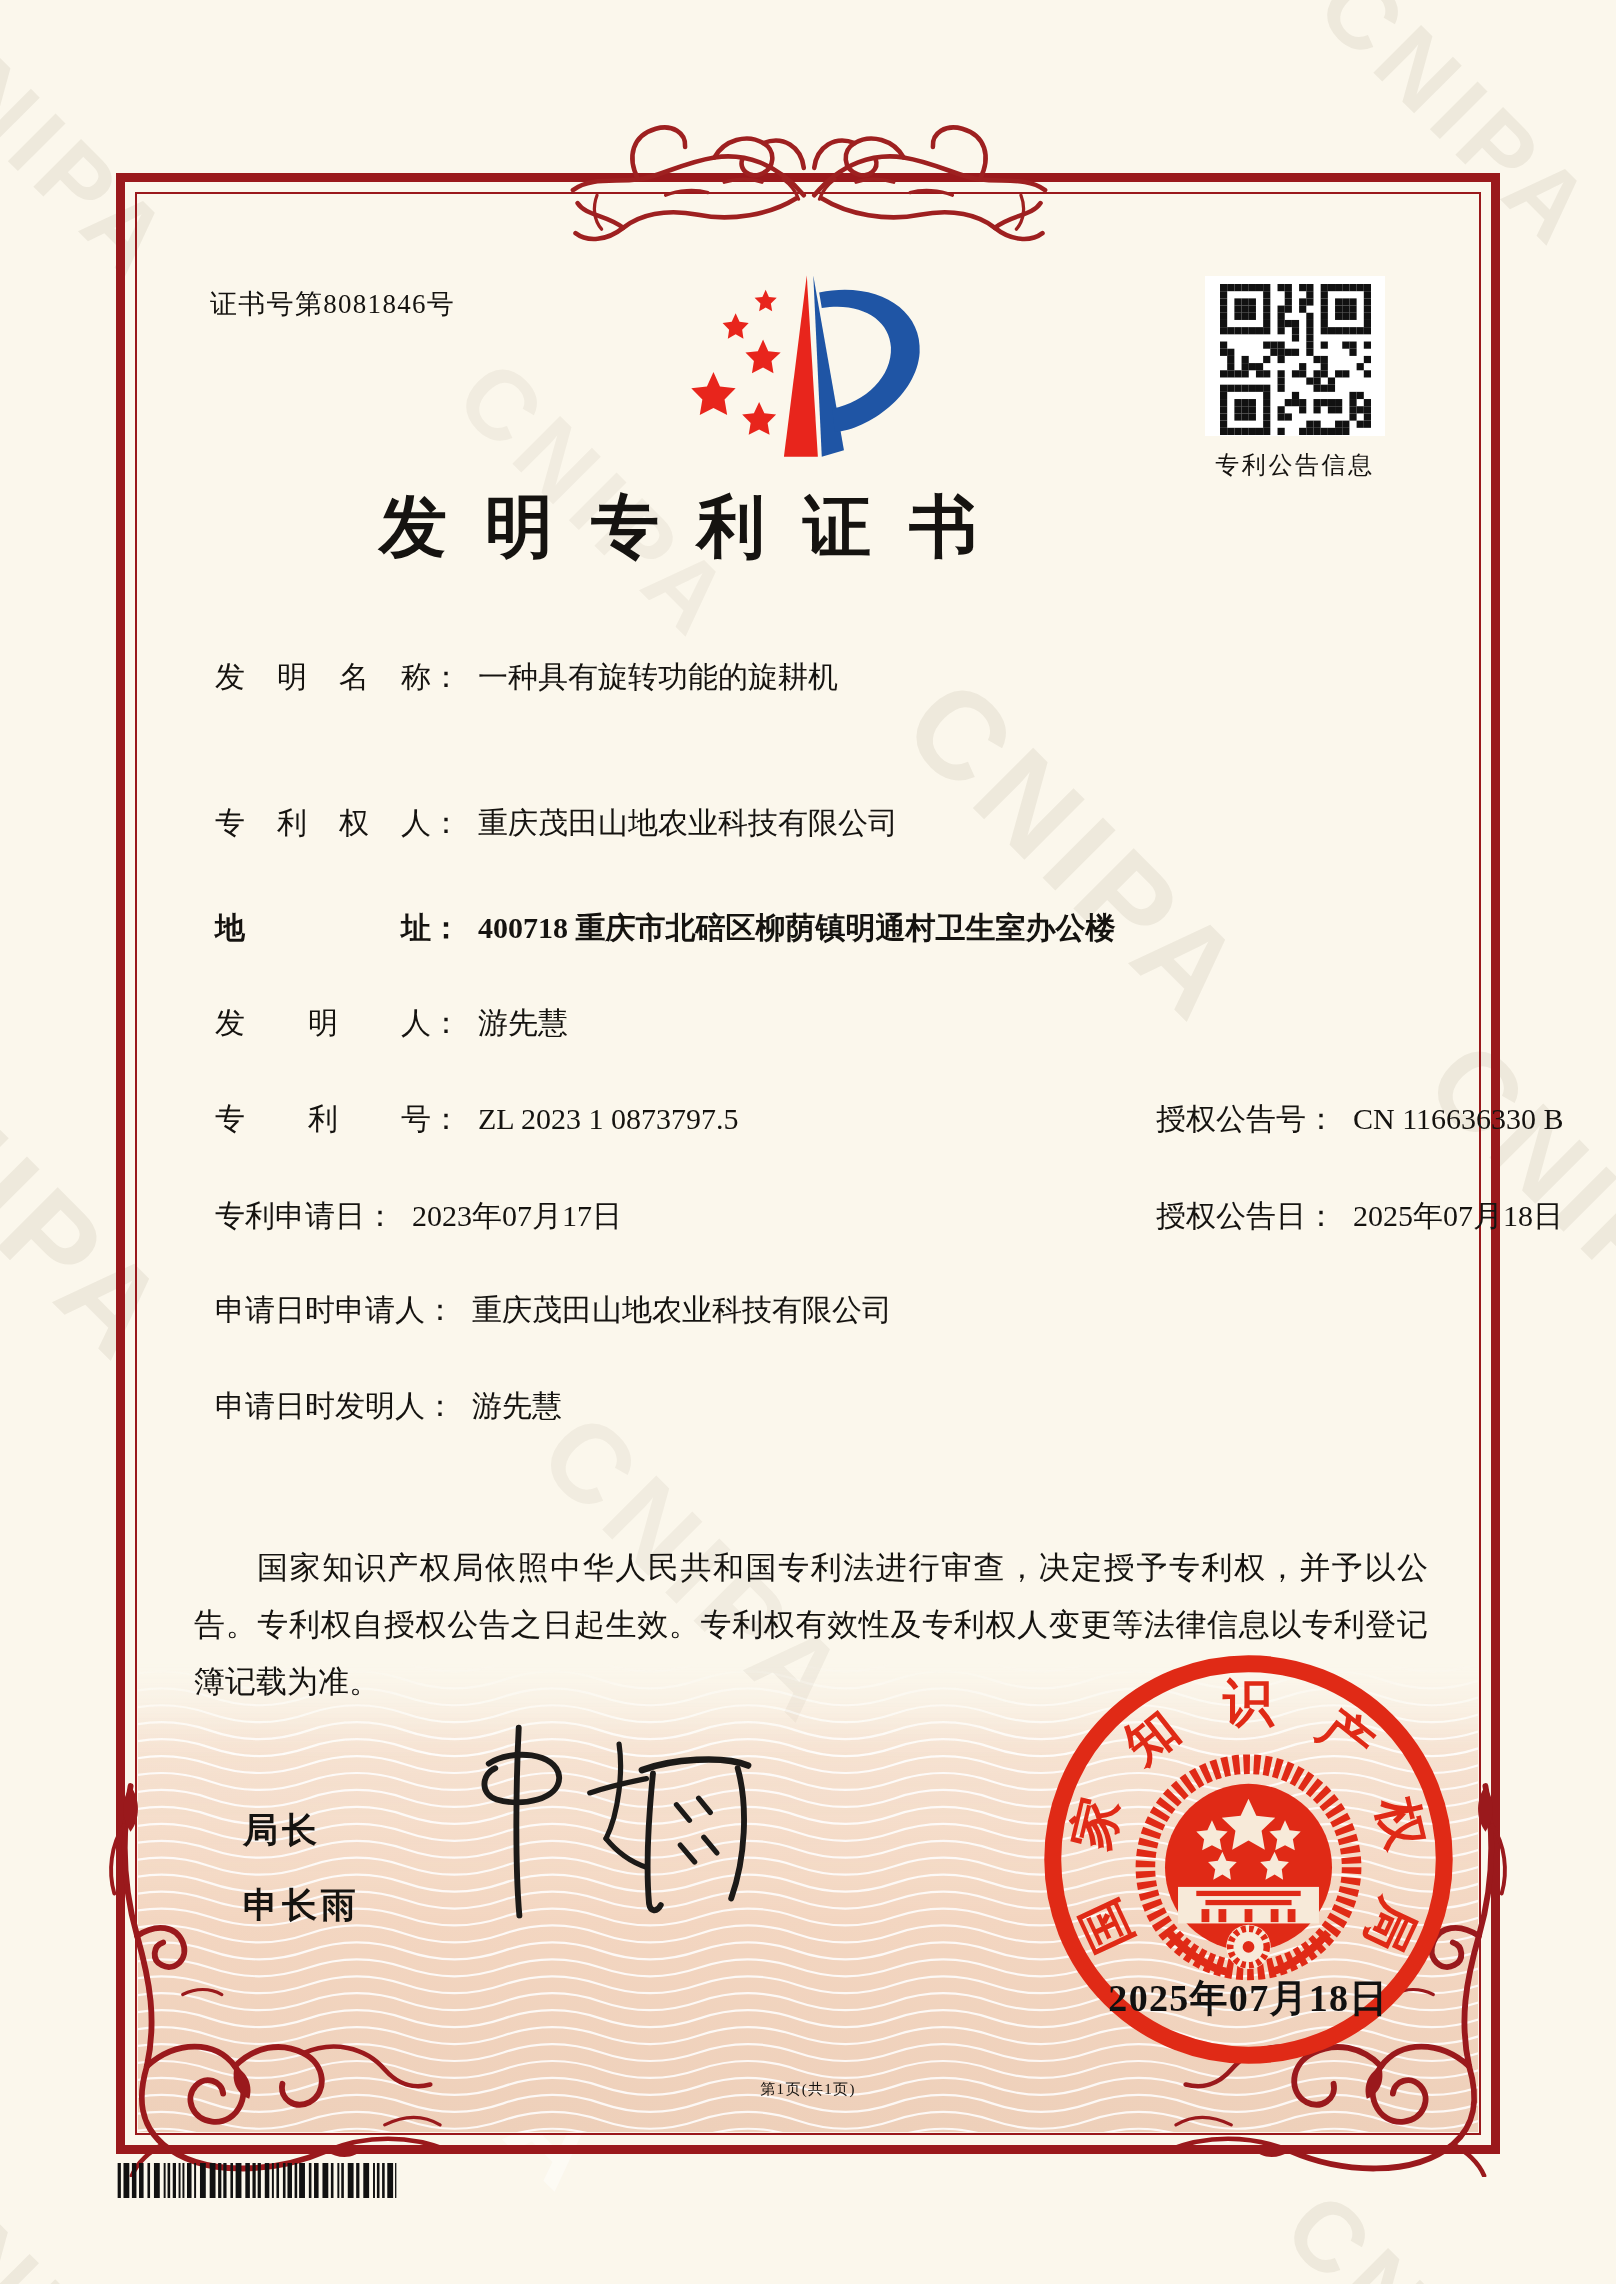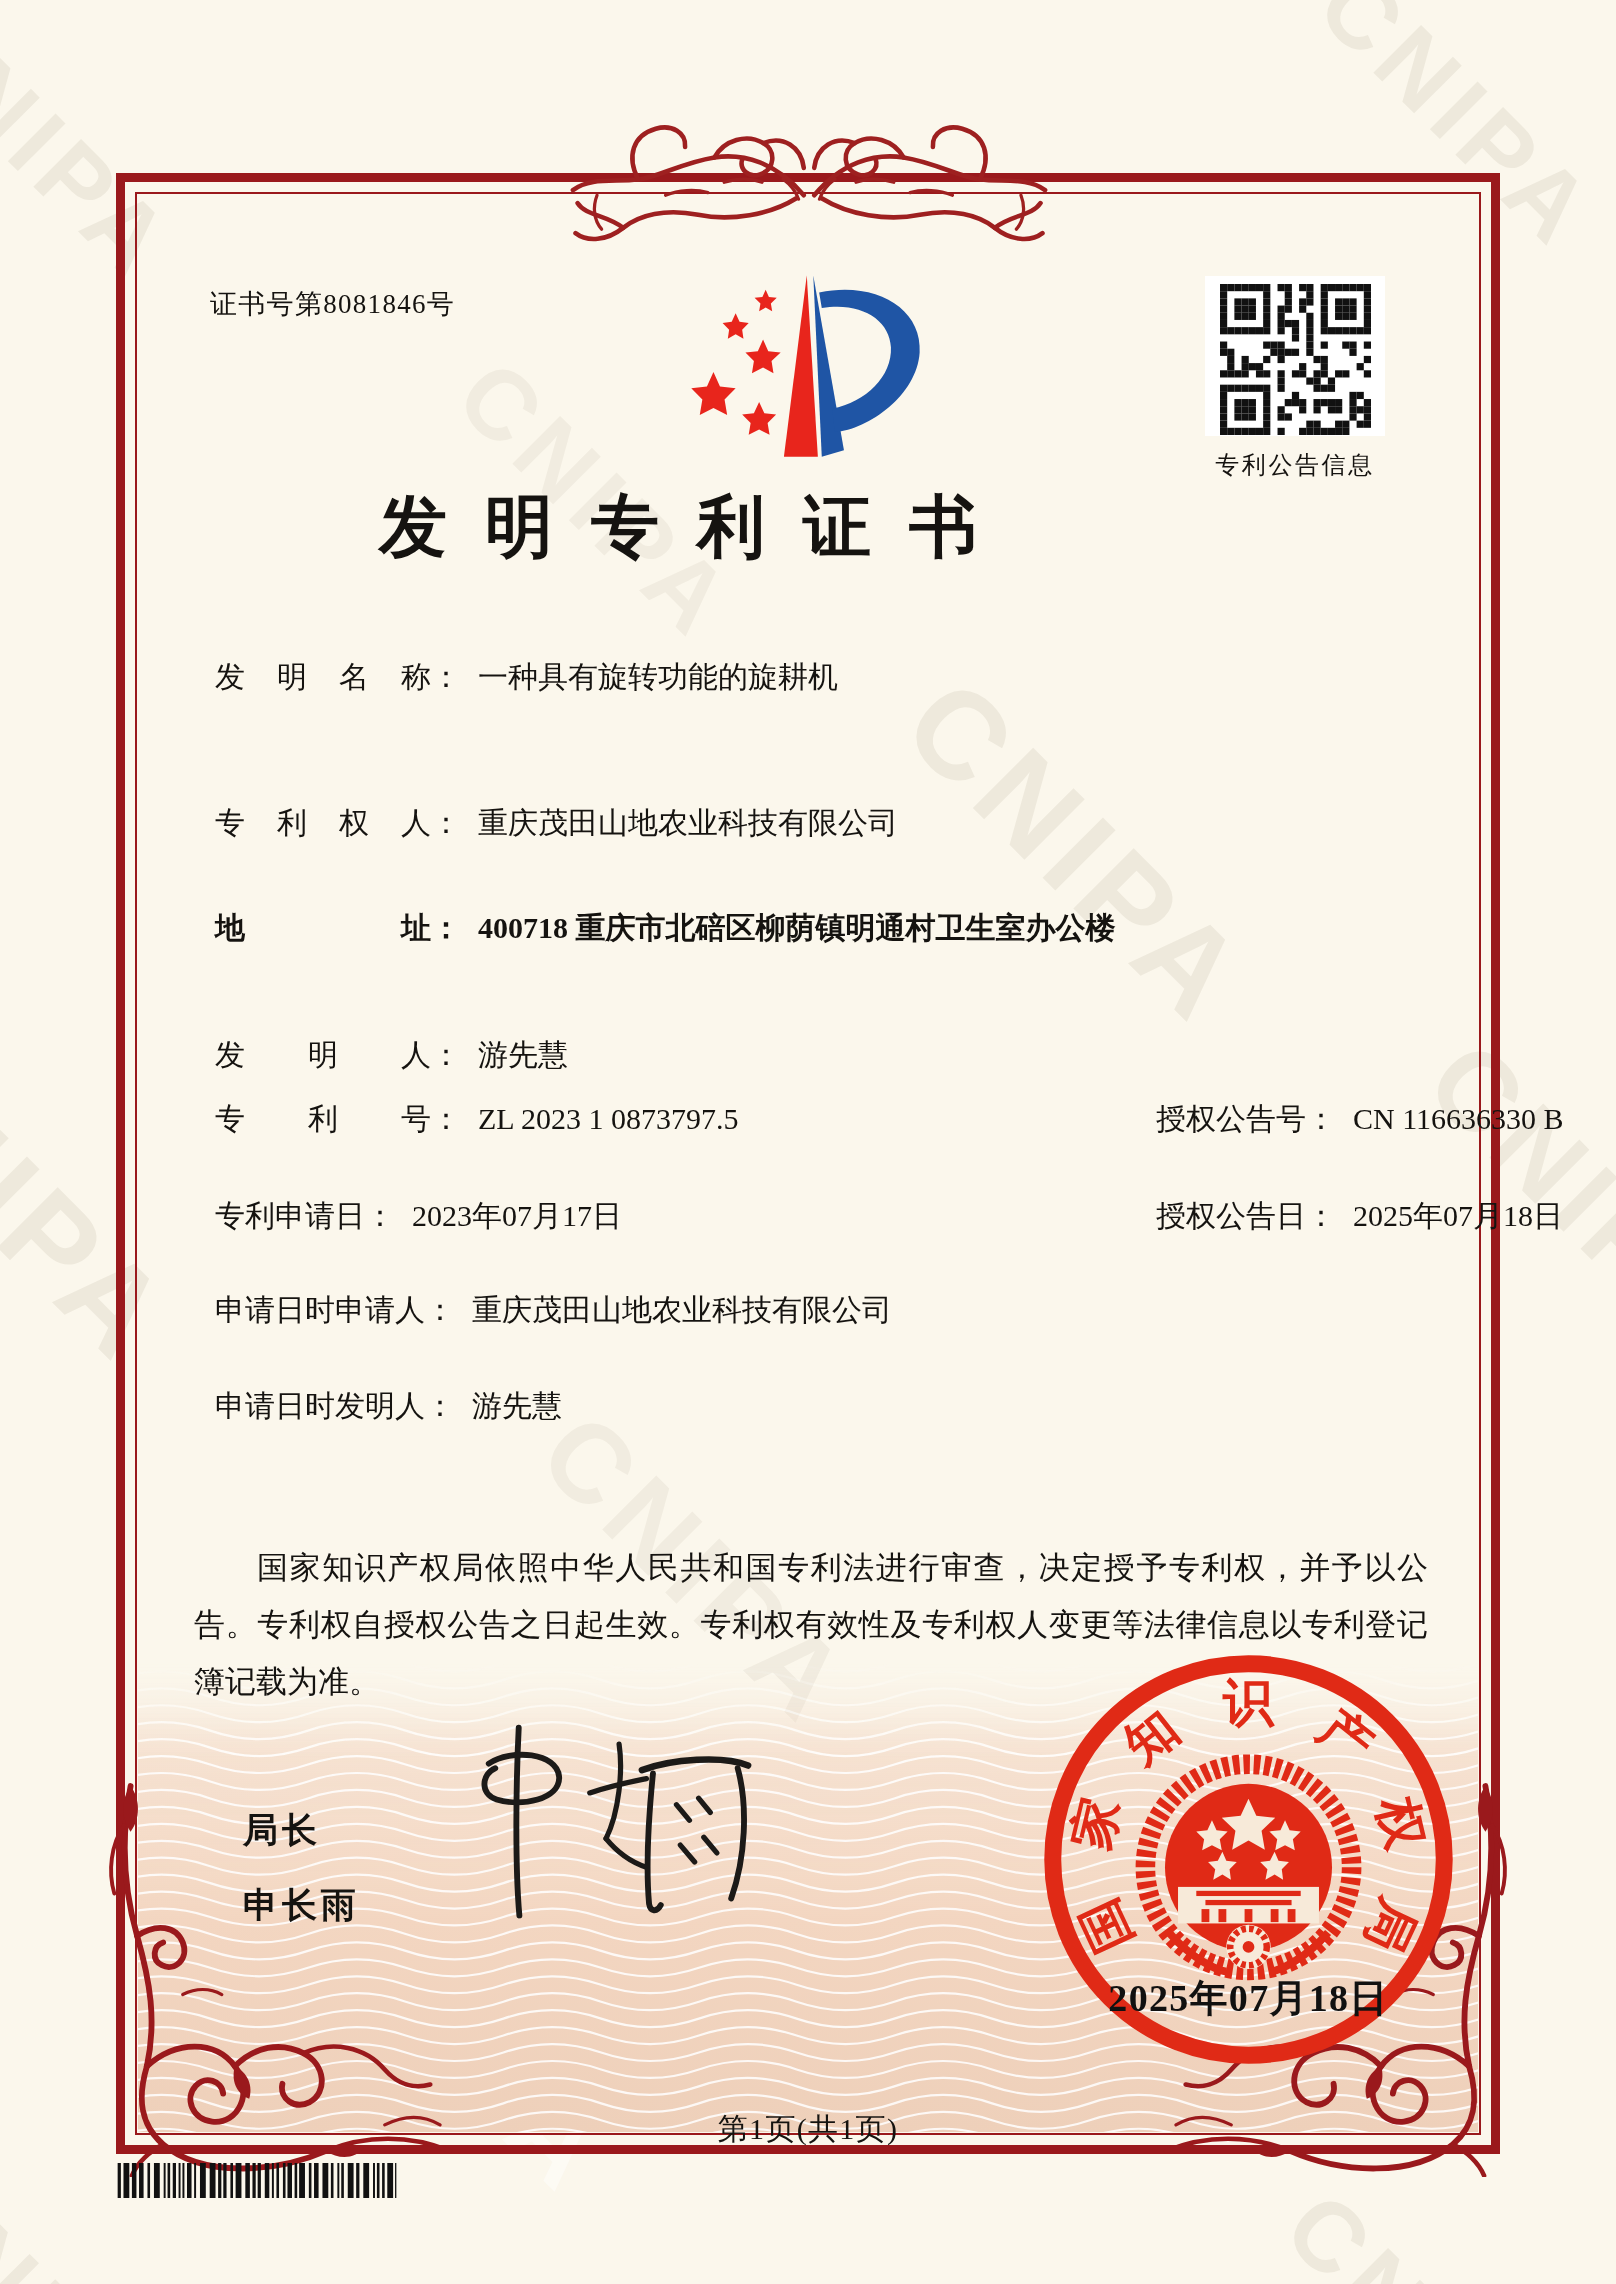--- a/index.html
+++ b/index.html
@@ -59,21 +59,21 @@
   .director-name{position:absolute;left:243px;top:1882px;font-size:35px;font-weight:bold;font-family:"Liberation Sans",sans-serif;letter-spacing:3.9px;}
   .signature{position:absolute;left:391px;top:1708px;}
   
   .seal{position:absolute;left:1041px;top:1652px;width:415px;height:415px;}
   .seal svg{position:absolute;left:0;top:0;}
   .seal-date{
     position:absolute;left:0;top:321px;width:415px;text-align:center;
     font-size:38px;color:#111;font-weight:bold;letter-spacing:1.3px;
   }
   
-  .page-num{position:absolute;left:0;top:2080px;width:1616px;text-align:center;font-size:30px;letter-spacing:1.3px;margin-top:29px;}
+  .page-num{position:absolute;left:0;top:2080px;width:1616px;text-align:center;font-size:15px;letter-spacing:1.3px;}
   .barcode{position:absolute;left:117px;top:2163px;}
   
   .orn{position:absolute;pointer-events:none;}
 </style>
 </head>
 <body>
 
 <div id="page">
 
   <div class="wm" style="left:-46px;top:-19.6px;font-size:98px;">CNIPA</div>
@@ -422,21 +422,21 @@
 
   <div class="row" style="top:803px;">
     <span class="lbl">专利权人</span><span class="colon">：</span><span class="val">重庆茂田山地农业科技有限公司</span>
   </div>
   <div class="row" style="top:657px;">
     <span class="lbl">发明名称</span><span class="colon">：</span><span class="val">一种具有旋转功能的旋耕机</span>
   </div>
   <div class="row" style="top:908px;font-weight:bold;">
     <span class="lbl">地址</span><span class="colon">：</span><span class="val">400718 重庆市北碚区柳荫镇明通村卫生室办公楼</span>
   </div>
-  <div class="row" style="top:1003px;margin-top:32px;">
+  <div class="row" style="top:1003px;">
     <span class="lbl">发明人</span><span class="colon">：</span><span class="val">游先慧</span>
   </div>
   <div class="row" style="top:1099px;">
     <span class="lbl">专利号</span><span class="colon">：</span><span class="val">ZL 2023 1 0873797.5</span>
     <span class="col2">
       <span class="lbl natural">授权公告号</span><span class="colon">：</span><span class="val">CN 116636330 B</span>
     </span>
   </div>
   <div class="row" style="top:1196px;">
     <span class="lbl natural">专利申请日</span><span class="colon">：</span><span class="val">2023年07月17日</span>

